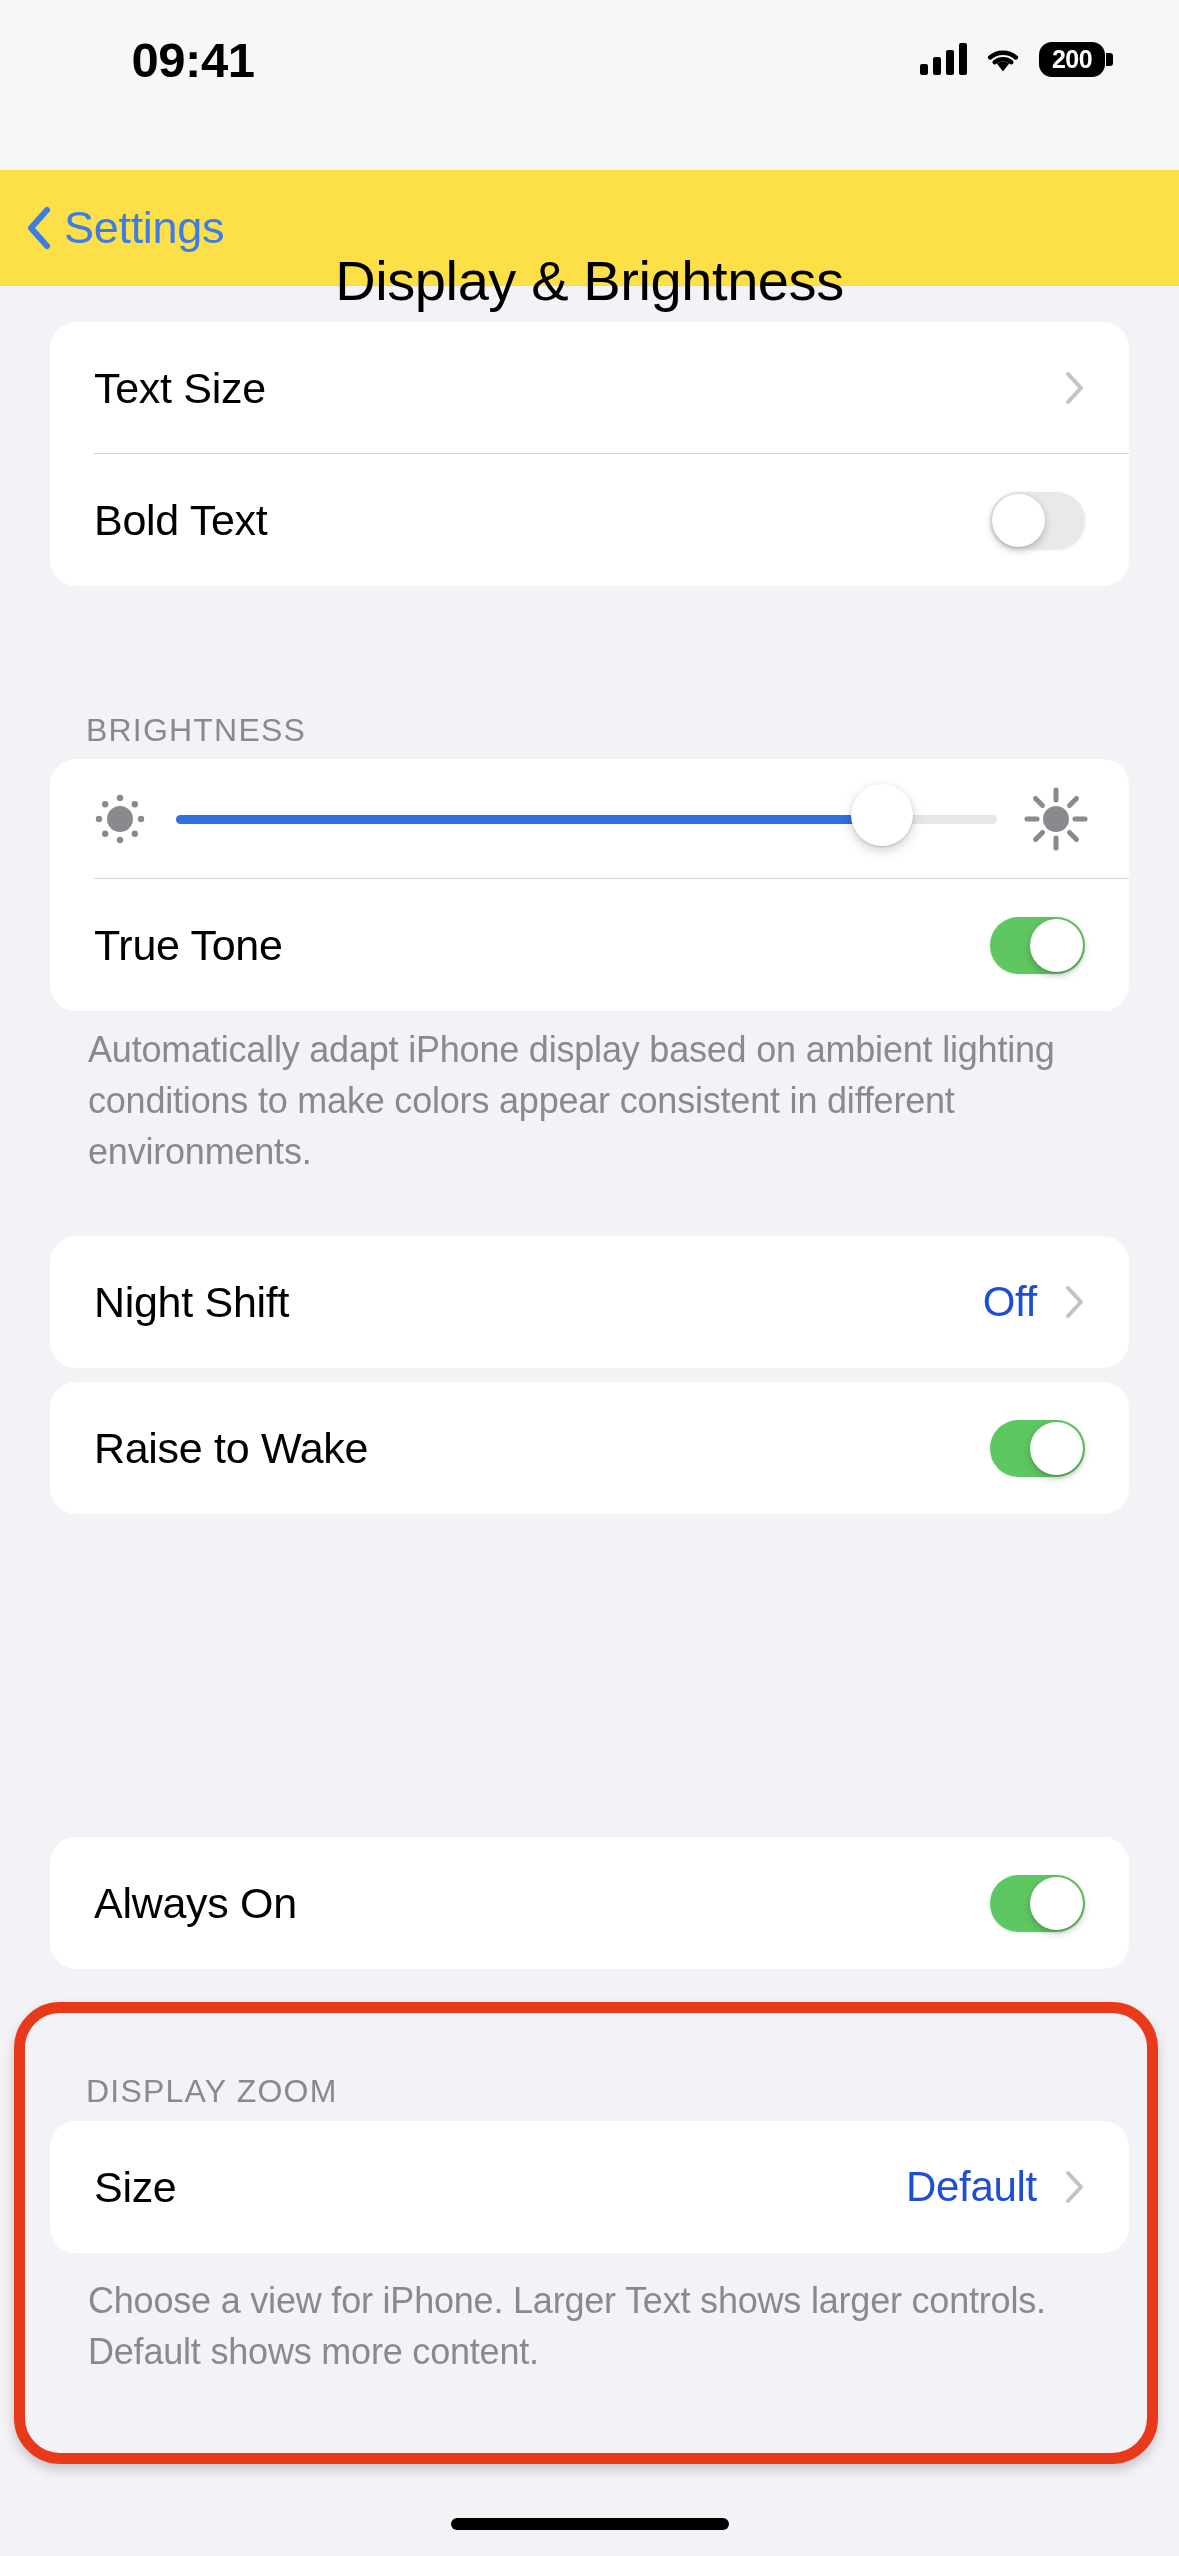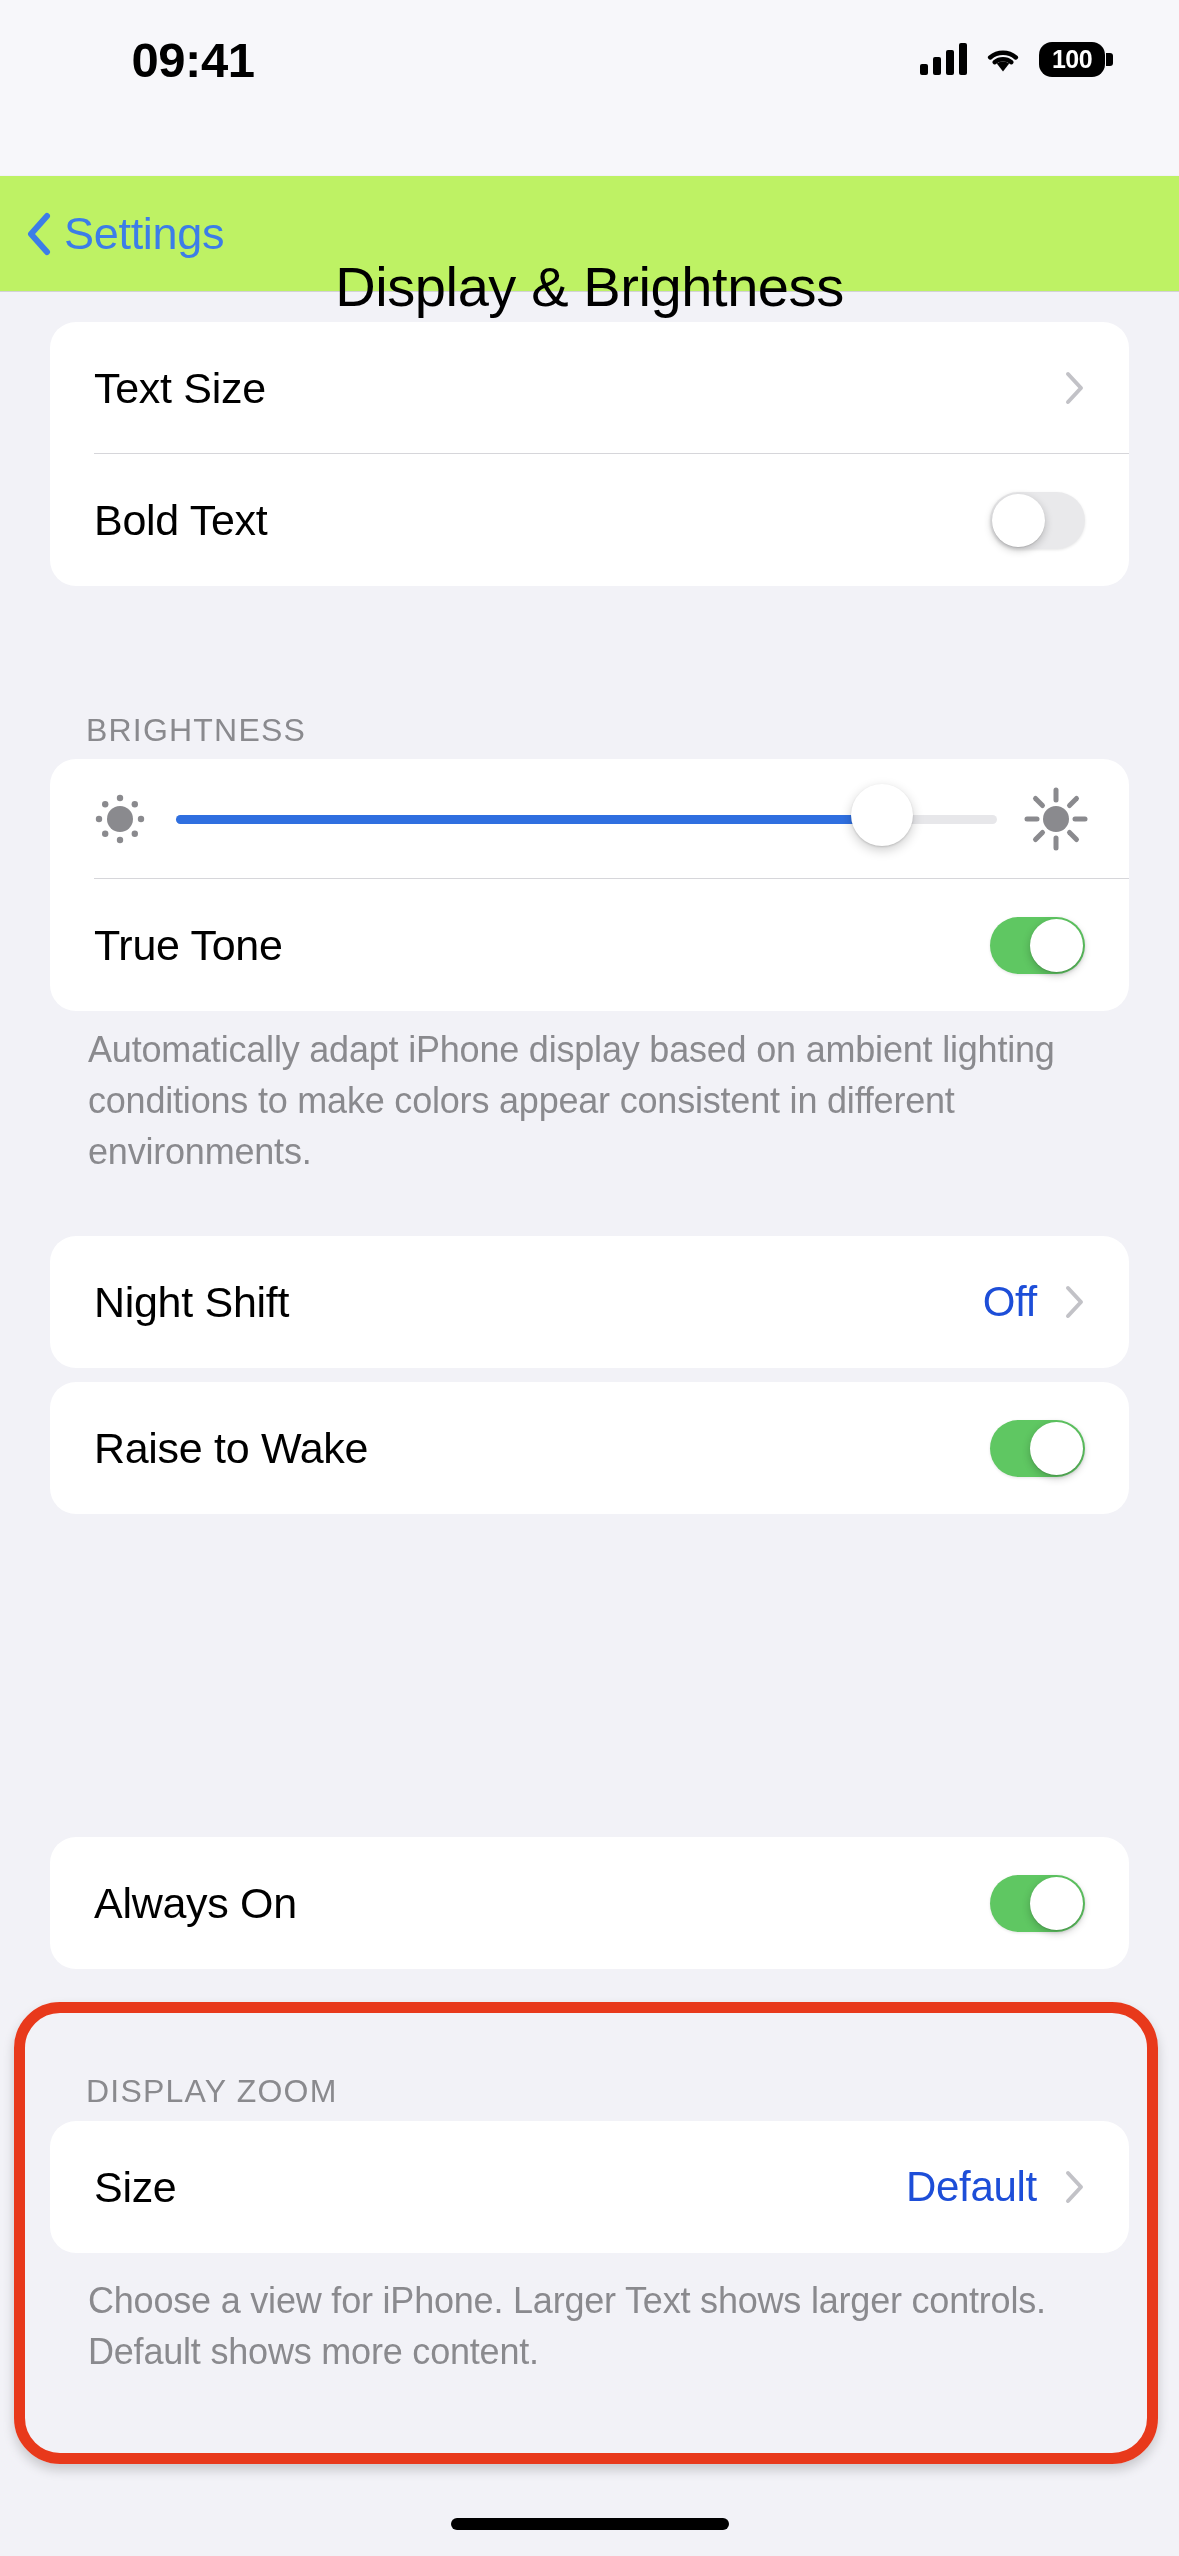--- a/index.html
+++ b/index.html
@@ -50,23 +50,23 @@
     letter-spacing:-0.5px;
   }
   .battery-tip {
     position:absolute; right:-8px; top:11px;
     width:7px; height:13px;
     background:#000; border-radius:0 3px 3px 0;
   }
 
   
   .navbar {
-    position:absolute; top:176px; left:0;
+    position:absolute; top:170px; left:0;
     width:1179px; height:116px;
-    background:#bef264;
+    background:#fde047;
     border-bottom:1px solid #D2D2D6;
   }
   .back-btn {
     position:absolute; left:26px; top:32px;
     display:flex; align-items:center; gap:12px;
     cursor:pointer;
   }
   .back-chevron { width:26px; height:44px; }
   .back-label {
     font-size:45px; color:#3C7DE8; letter-spacing:-0.3px;
@@ -198,21 +198,21 @@
           <i></i>
           <i></i>
           <i></i>
       </div>
       <svg class="wifi" viewBox="0 0 40 30">
         <path d="M20 27.5 L13.8 19.6 a10 10 0 0 1 12.4 0 Z" fill="#000"></path>
         <path d="M7.2 13.4 a20 20 0 0 1 25.6 0" stroke="#000" stroke-width="4.6" fill="none" stroke-linecap="round"></path>
         <path d="M11.6 18.2 a13.6 13.6 0 0 1 16.8 0" stroke="#000" stroke-width="4.4" fill="none" stroke-linecap="round"></path>
       </svg>
       <div class="battery-badge">
-        <span>100</span>
+        <span>200</span>
         <span class="battery-tip"></span>
       </div>
     </div>
   </div>
 
   <div class="navbar">
     <div class="back-btn">
       <svg class="back-chevron" viewBox="0 0 26 44">
         <path d="M21 4 L5 22 L21 40" stroke="#3C7DE8" stroke-width="6" fill="none" stroke-linecap="round" stroke-linejoin="round"></path>
       </svg>

